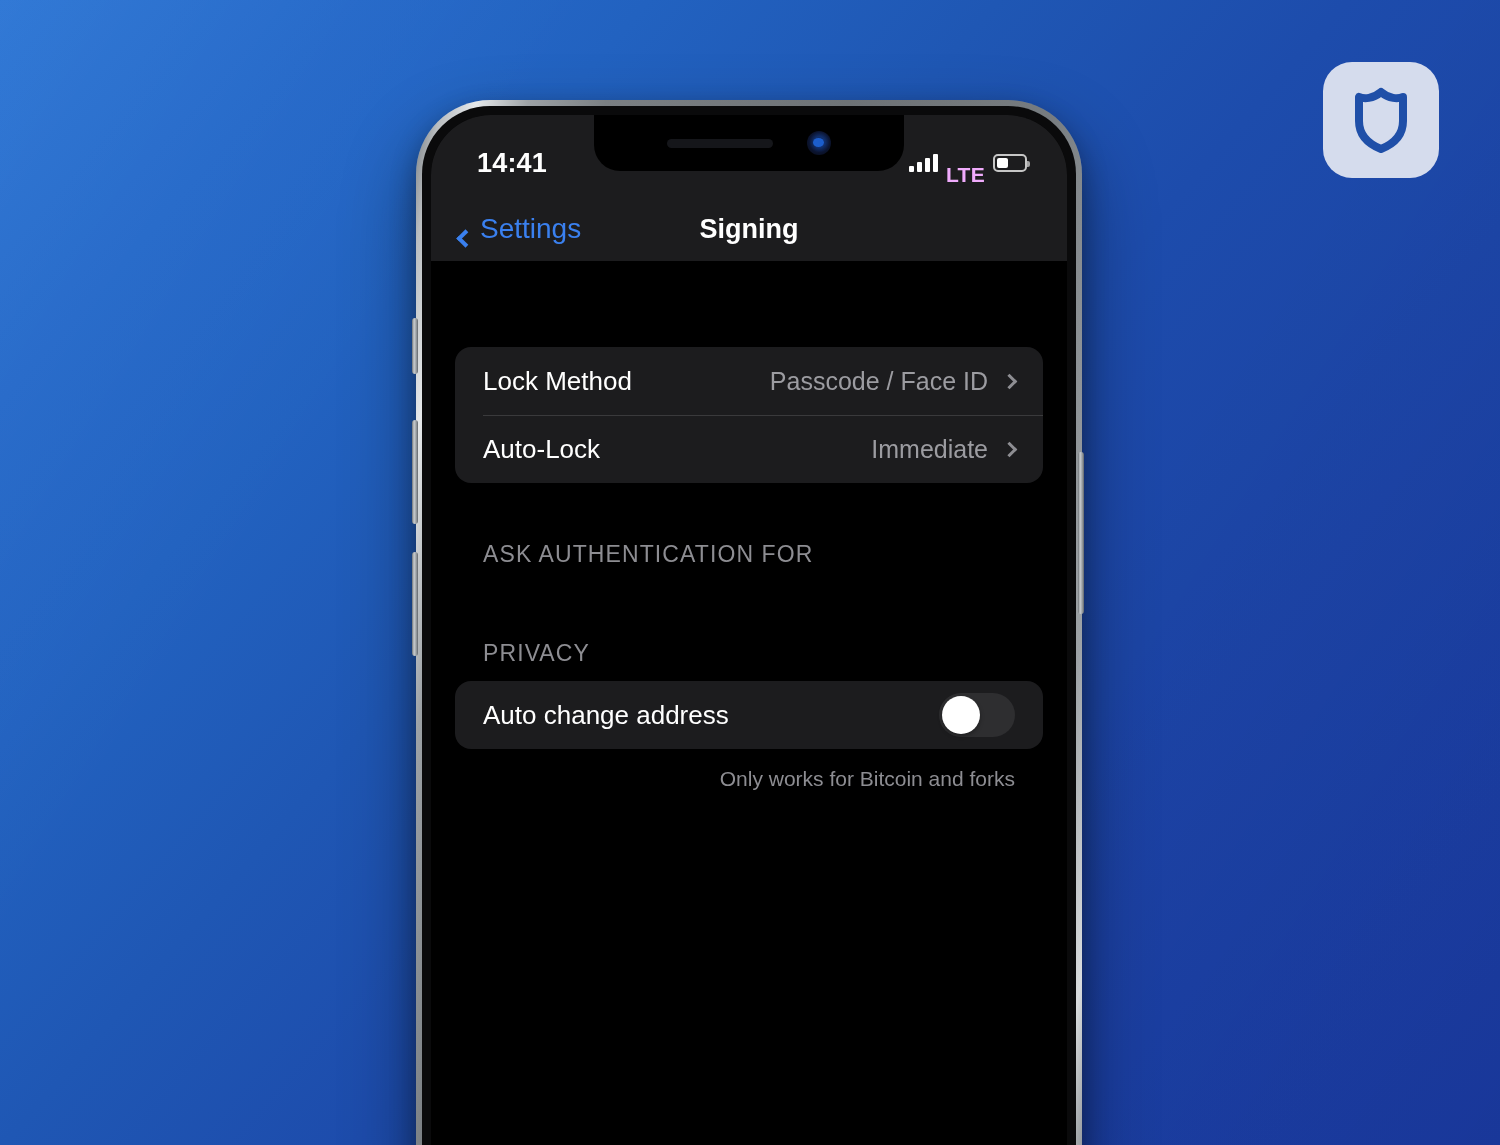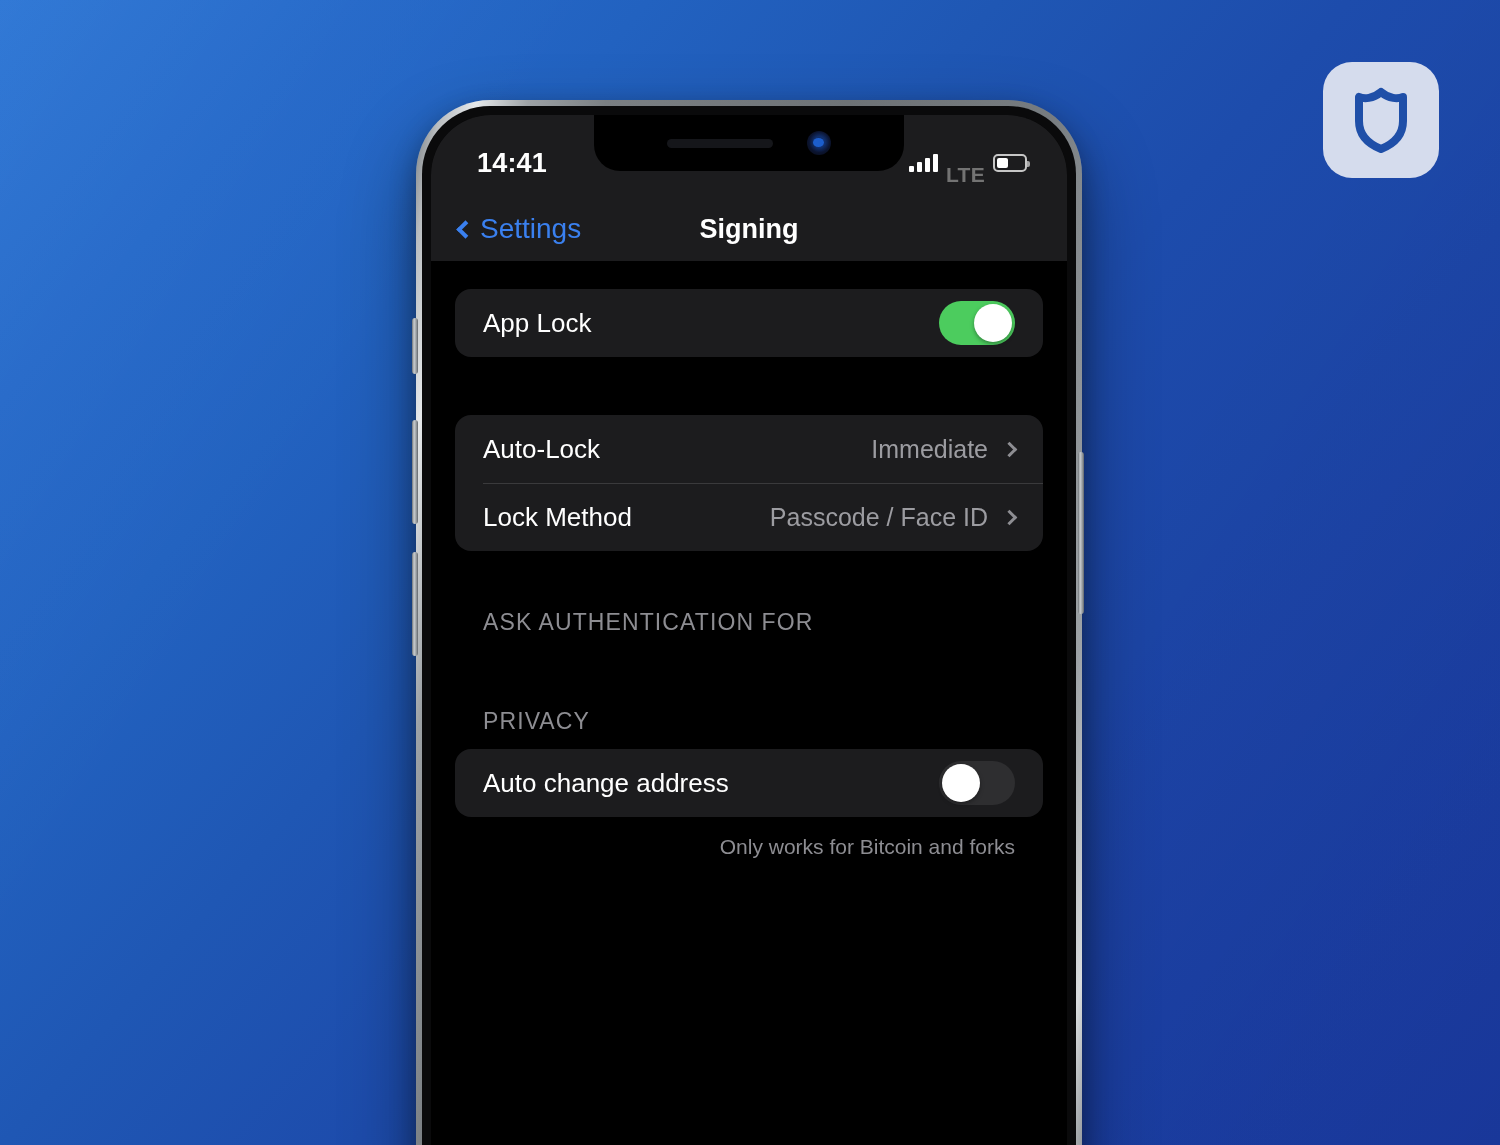--- a/index.html
+++ b/index.html
@@ -191,21 +191,21 @@
     align-items: center;
     gap: 8px;
     padding-top: 14px;
   }
   .bars { display: flex; align-items: flex-end; gap: 3px; height: 18px; }
   .bars i { display: block; width: 5px; background: #fff; border-radius: 1px; }
   .bars i:nth-child(1) { height: 6px; }
   .bars i:nth-child(2) { height: 10px; }
   .bars i:nth-child(3) { height: 14px; }
   .bars i:nth-child(4) { height: 18px; }
-  .carrier { color: #737373; font-size: 21px; font-weight: bold; letter-spacing: .3px; margin-top: 24px; }
+  .carrier { color: #f0abfc; font-size: 21px; font-weight: bold; letter-spacing: .3px; margin-top: 24px; }
   .battery {
     position: relative;
     width: 34px; height: 18px;
     border: 2px solid rgba(255,255,255,.75);
     border-radius: 5px;
     padding: 2px;
   }
   .battery::after {
     content: "";
     position: absolute;
@@ -221,21 +221,21 @@
     position: relative;
     height: 64px;
     background: #1c1c1e;
     display: flex;
     align-items: center;
     padding: 0 24px;
     z-index: 5;
   }
   .nav-back {
     display: flex;
-    align-items: center;
+    align-items: flex-end;
     gap: 6px;
     color: #3a80ef;
     font-size: 28px;
     cursor: pointer;
   }
   .chev-back {
     display: inline-block;
     width: 13px; height: 13px;
     border-left: 4px solid #3a80ef;
     border-bottom: 4px solid #3a80ef;
@@ -385,38 +385,30 @@
         <div class="navbar">
           <div class="nav-back">
             <span class="chev-back"></span>
             <span>Settings</span>
           </div>
           <div class="nav-title">Signing</div>
         </div>
 
         <div class="content" id="content">
             <div class="gap-lg"></div>
-            <div class="card">
-              <div class="row">
-                <div class="row-label">App Lock</div>
-                <div class="toggle on" style="background: rgb(76, 204, 94);">
-                  <div class="knob"></div>
-                </div>
-              </div>
-            </div>
             <div class="gap-xl"></div>
             <div class="card">
               <div class="row">
-                <div class="row-label">Auto-Lock</div>
-                <div class="row-value">Immediate</div>
+                <div class="row-label">Lock Method</div>
+                <div class="row-value">Passcode / Face ID</div>
                 <span class="chev"></span>
               </div>
               <div class="row">
-                <div class="row-label">Lock Method</div>
-                <div class="row-value">Passcode / Face ID</div>
+                <div class="row-label">Auto-Lock</div>
+                <div class="row-value">Immediate</div>
                 <span class="chev"></span>
               </div>
             </div>
             <div class="gap-xl"></div>
             <div class="section-header">ASK AUTHENTICATION FOR</div>
             <div class="gap-xl"></div>
             <div class="section-header">PRIVACY</div>
             <div class="card">
               <div class="row">
                 <div class="row-label">Auto change address</div>

